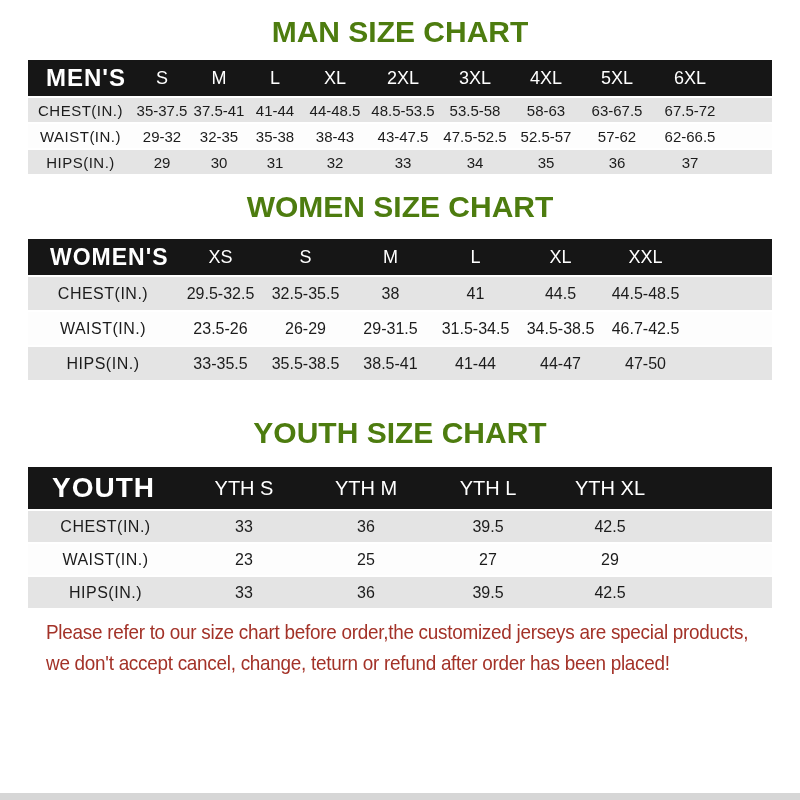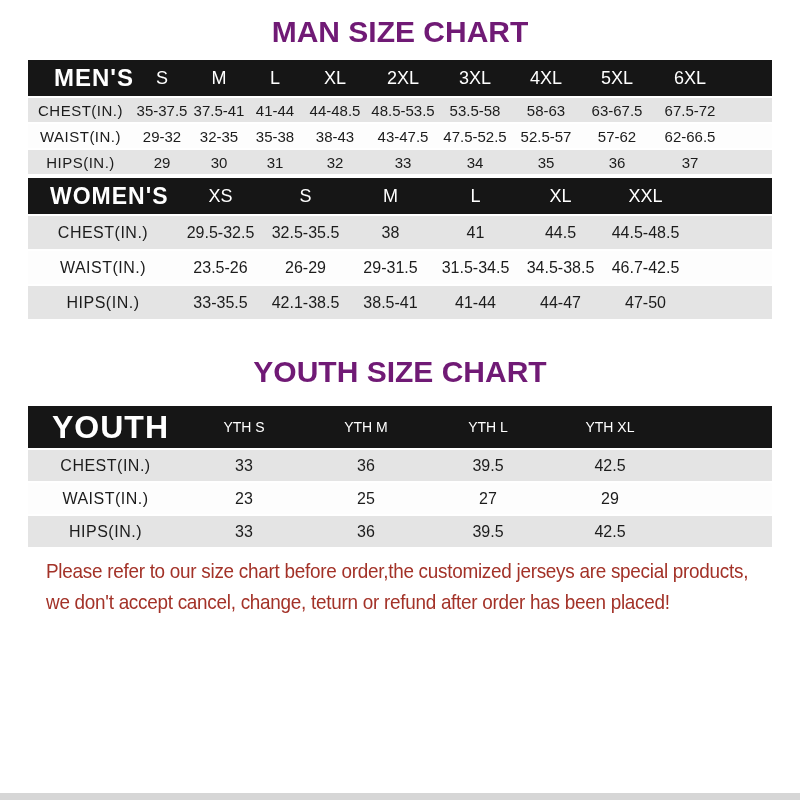--- a/index.html
+++ b/index.html
@@ -24,21 +24,21 @@
     border-bottom:2px solid var(--banner-border);
     display:flex;align-items:center;justify-content:center;
   }
   .banner h1{
     margin:0;font-size:58px;font-weight:bold;color:#131313;
     letter-spacing:1px;line-height:1;transform:scaleY(1.02);
   }
 
   
   h2.section-heading{
-    text-align:center;font-weight:bold;color:#701a75;
+    text-align:center;font-weight:bold;color:#4d7c0f;
     font-size:30px;line-height:33px;letter-spacing:0;
   }
   .men-section h2{margin:15px 0 10px;}
   .women-section h2{margin:14px 0 14px;}
   .youth-section h2{margin:34px 0 16px;}
 
   
   table.size-table{
     width:744px;margin:0 auto;
     border-collapse:separate;border-spacing:0 2px;
@@ -57,21 +57,21 @@
     padding:0;white-space:nowrap;overflow:hidden;
   }
   table.size-table tbody tr:nth-child(odd) td{background:var(--row-stripe-gray);}
   table.size-table tbody tr:nth-child(even) td{background:#fdfdfd;}
   td.row-label{letter-spacing:0.5px;margin-left:20px;}
 
   
   .men-table thead tr{height:36px;}
   .men-table tbody tr{height:24px;}
   .men-table th{font-size:18px;}
-  .men-table th.label-col{font-size:24px;padding-left:26px;}
+  .men-table th.label-col{font-size:24px;padding-left:18px;}
   .men-table td{font-size:15px;}
   .men-table col:nth-child(1){width:105px;}
   .men-table col:nth-child(2){width:58px;}
   .men-table col:nth-child(3){width:56px;}
   .men-table col:nth-child(4){width:56px;}
   .men-table col:nth-child(5){width:64px;}
   .men-table col:nth-child(6){width:72px;}
   .men-table col:nth-child(7){width:72px;}
   .men-table col:nth-child(8){width:70px;}
   .men-table col:nth-child(9){width:72px;}
@@ -89,22 +89,22 @@
   .women-table col:nth-child(3),
   .women-table col:nth-child(4),
   .women-table col:nth-child(5),
   .women-table col:nth-child(6),
   .women-table col:nth-child(7){width:85px;}
   .women-table col:nth-child(8){width:auto;}
 
   
   .youth-table thead tr{height:42px;}
   .youth-table tbody tr{height:31px;}
-  .youth-table th{font-size:14px;}
-  .youth-table th.label-col{font-size:32px;padding-left:24px;letter-spacing:2px;}
+  .youth-table th{font-size:20px;}
+  .youth-table th.label-col{font-size:28px;padding-left:24px;letter-spacing:2px;}
   .youth-table td{font-size:16px;}
   .youth-table col:nth-child(1){width:155px;}
   .youth-table col:nth-child(2),
   .youth-table col:nth-child(3),
   .youth-table col:nth-child(4),
   .youth-table col:nth-child(5){width:122px;}
   .youth-table col:nth-child(6){width:auto;}
 
   
   .notice{margin-top:6px;padding-left:46px;}
@@ -194,20 +194,21 @@
             <td>35</td>
             <td>36</td>
             <td>37</td>
             <td></td>
           </tr>
         </tbody>
       </table>
   </section>
 
   <section class="women-section">
+    <h2 class="section-heading">WOMEN SIZE CHART</h2>
     <table class="size-table women-table">
         <colgroup>
           <col>
           <col>
           <col>
           <col>
           <col>
           <col>
           <col>
           <col>
@@ -241,21 +242,21 @@
             <td>26-29</td>
             <td>29-31.5</td>
             <td>31.5-34.5</td>
             <td>34.5-38.5</td>
             <td>46.7-42.5</td>
             <td></td>
           </tr>
           <tr>
             <td class="row-label">HIPS(IN.)</td>
             <td>33-35.5</td>
-            <td>42.1-38.5</td>
+            <td>35.5-38.5</td>
             <td>38.5-41</td>
             <td>41-44</td>
             <td>44-47</td>
             <td>47-50</td>
             <td></td>
           </tr>
         </tbody>
       </table>
   </section>
 

